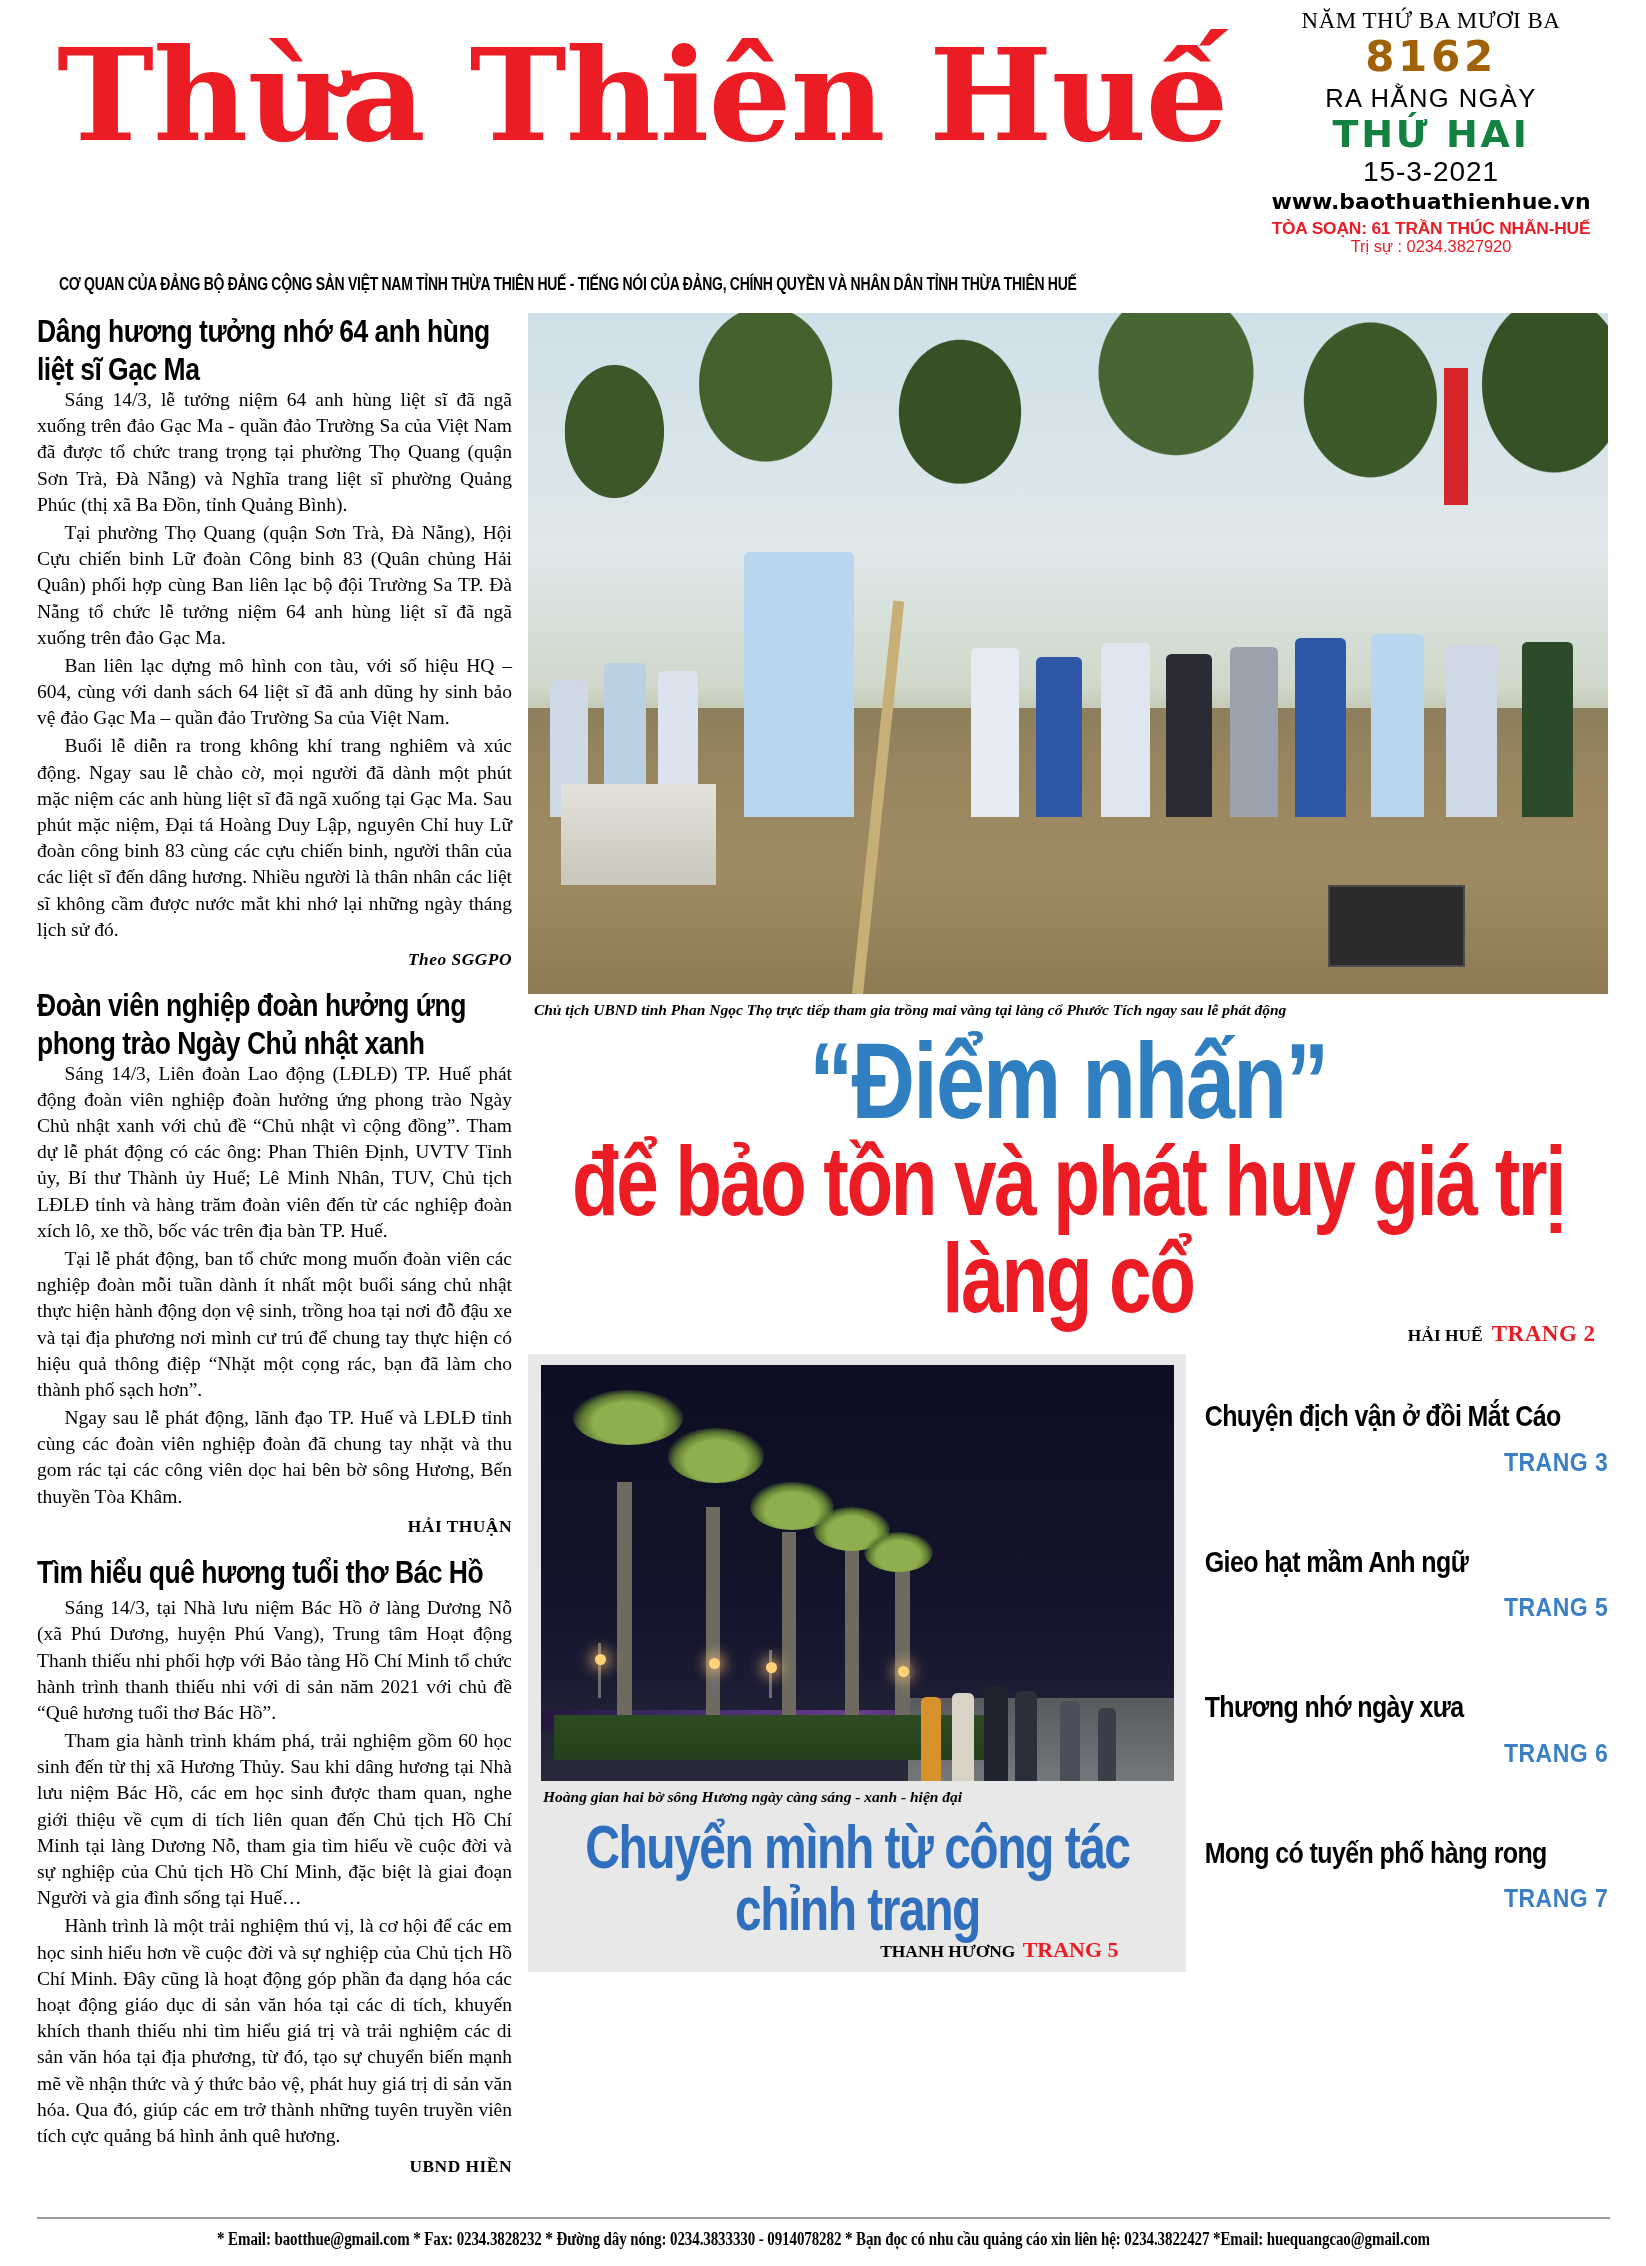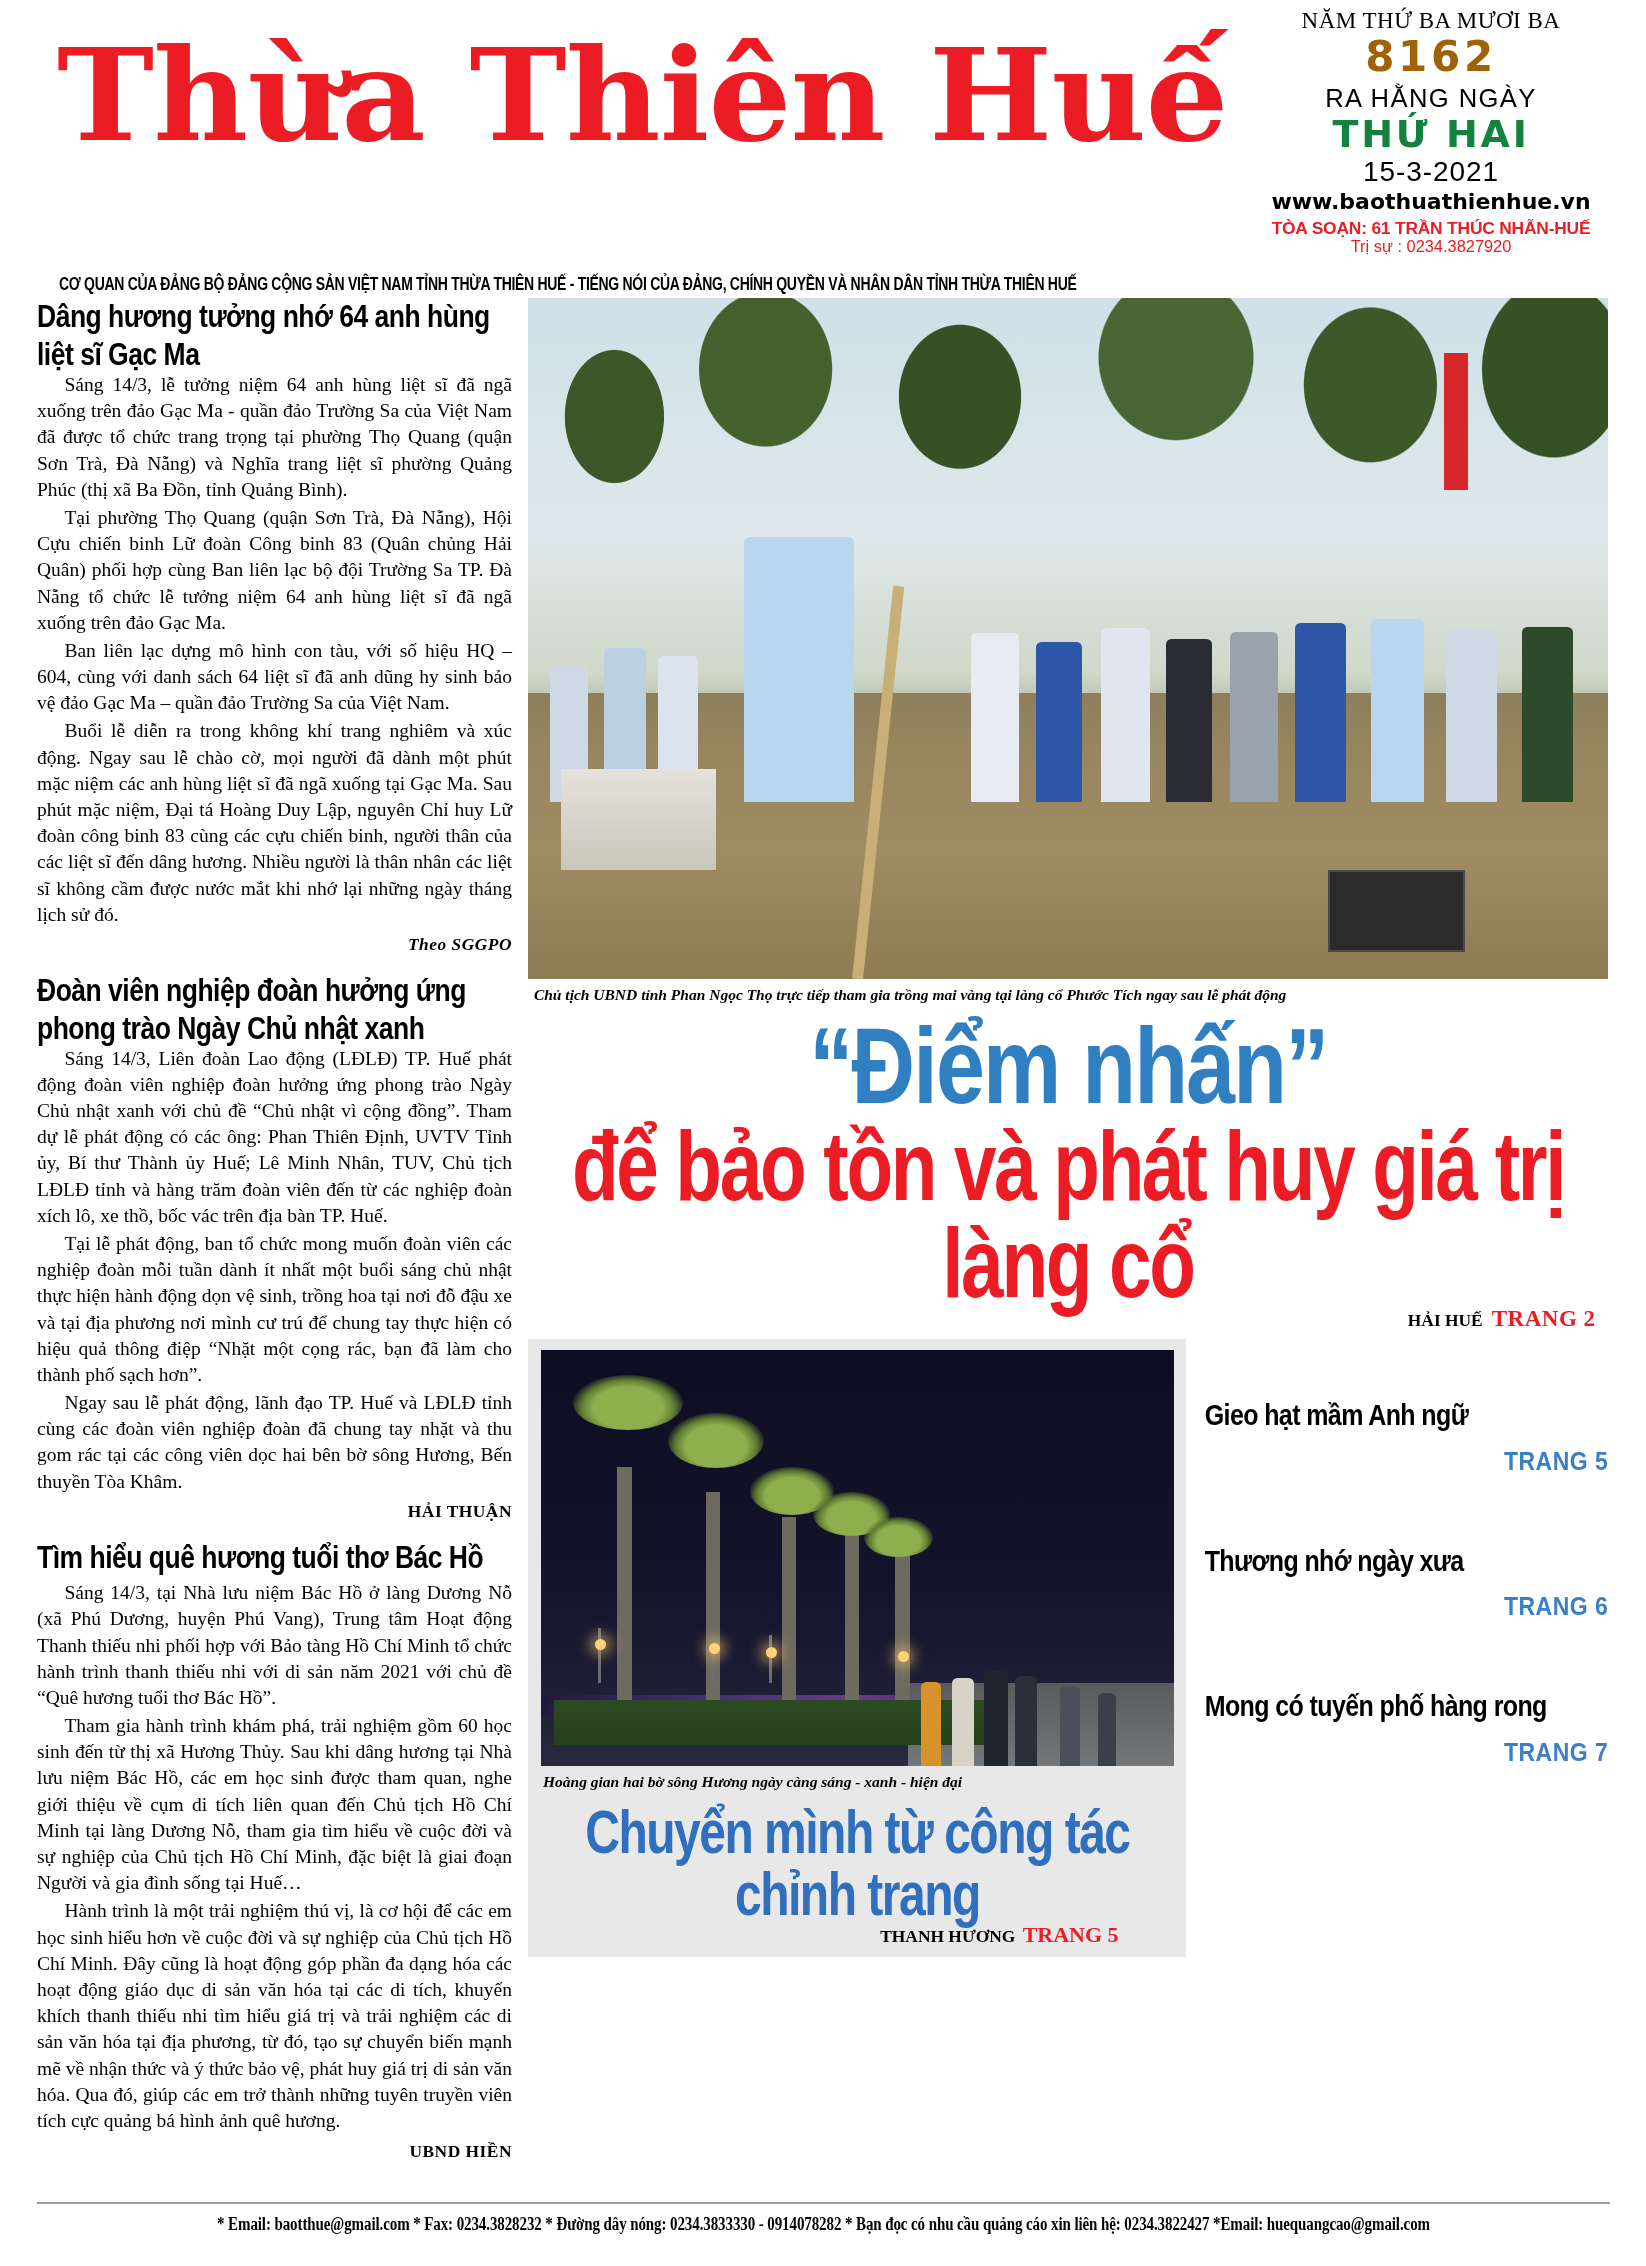--- a/index.html
+++ b/index.html
@@ -186,21 +186,21 @@
       <div class="m-daily">RA HẰNG NGÀY</div>
       <div class="m-day">THỨ HAI</div>
       <div class="m-date">15-3-2021</div>
       <div class="m-web">www.baothuathienhue.vn</div>
       <div class="m-office">TÒA SOẠN: 61 TRẦN THÚC NHẪN-HUẾ</div>
       <div class="m-phone">Trị sự : 0234.3827920</div>
     </div>
   </div>
   <div class="mast-tagline">CƠ QUAN CỦA ĐẢNG BỘ ĐẢNG CỘNG SẢN VIỆT NAM TỈNH THỪA THIÊN HUẾ - TIẾNG NÓI CỦA ĐẢNG, CHÍNH QUYỀN VÀ NHÂN DÂN TỈNH THỪA THIÊN HUẾ</div>
 
-  <div class="content" style="margin-top:10px;">
+  <div class="content" style="margin-top:25px;">
 
     <div class="col-left">
 
       <div class="art-block">
         <div class="art-head">Dâng hương tưởng nhớ 64 anh hùng liệt sĩ Gạc Ma</div>
         <p class="art-p">Sáng 14/3, lễ tưởng niệm 64 anh hùng liệt sĩ đã ngã xuống trên đảo Gạc Ma - quần đảo Trường Sa của Việt Nam đã được tổ chức trang trọng tại phường Thọ Quang (quận Sơn Trà, Đà Nẵng) và Nghĩa trang liệt sĩ phường Quảng Phúc (thị xã Ba Đồn, tỉnh Quảng Bình).</p>
         <p class="art-p">Tại phường Thọ Quang (quận Sơn Trà, Đà Nẵng), Hội Cựu chiến binh Lữ đoàn Công binh 83 (Quân chủng Hải Quân) phối hợp cùng Ban liên lạc bộ đội Trường Sa TP. Đà Nẵng tổ chức lễ tưởng niệm 64 anh hùng liệt sĩ đã ngã xuống trên đảo Gạc Ma.</p>
         <p class="art-p">Ban liên lạc dựng mô hình con tàu, với số hiệu HQ – 604, cùng với danh sách 64 liệt sĩ đã anh dũng hy sinh bảo vệ đảo Gạc Ma – quần đảo Trường Sa của Việt Nam.</p>
         <p class="art-p">Buổi lễ diễn ra trong không khí trang nghiêm và xúc động. Ngay sau lễ chào cờ, mọi người đã dành một phút mặc niệm các anh hùng liệt sĩ đã ngã xuống tại Gạc Ma. Sau phút mặc niệm, Đại tá Hoàng Duy Lập, nguyên Chỉ huy Lữ đoàn công binh 83 cùng các cựu chiến binh, người thân của các liệt sĩ đến dâng hương. Nhiều người là thân nhân các liệt sĩ không cầm được nước mắt khi nhớ lại những ngày tháng lịch sử đó.</p>
         <div class="byline" style="font-style:italic;">Theo SGGPO</div>
@@ -294,20 +294,24 @@
             <div class="p-fig" style="left:88%; width:18.3px; height:73px; background:#3a3f4a;"></div>
           </div>
           <div class="cap2">Hoàng gian hai bờ sông Hương ngày càng sáng - xanh - hiện đại</div>
           <div class="bh3">Chuyển mình từ công tác chỉnh trang</div>
           <div class="bh3-by">
             <span>THANH HƯƠNG</span><span class="pg">TRANG 5</span>
           </div>
         </div>
 
         <div class="teasers">
+          <div class="teaser">
+            <div class="t-title">Chuyện địch vận ở đồi Mắt Cáo</div>
+            <div class="t-pg">TRANG 3</div>
+          </div>
           <div class="teaser-sp"></div>
           <div class="teaser">
             <div class="t-title">Gieo hạt mầm Anh ngữ</div>
             <div class="t-pg">TRANG 5</div>
           </div>
           <div class="teaser-sp"></div>
           <div class="teaser">
             <div class="t-title">Thương nhớ ngày xưa</div>
             <div class="t-pg">TRANG 6</div>
           </div>

